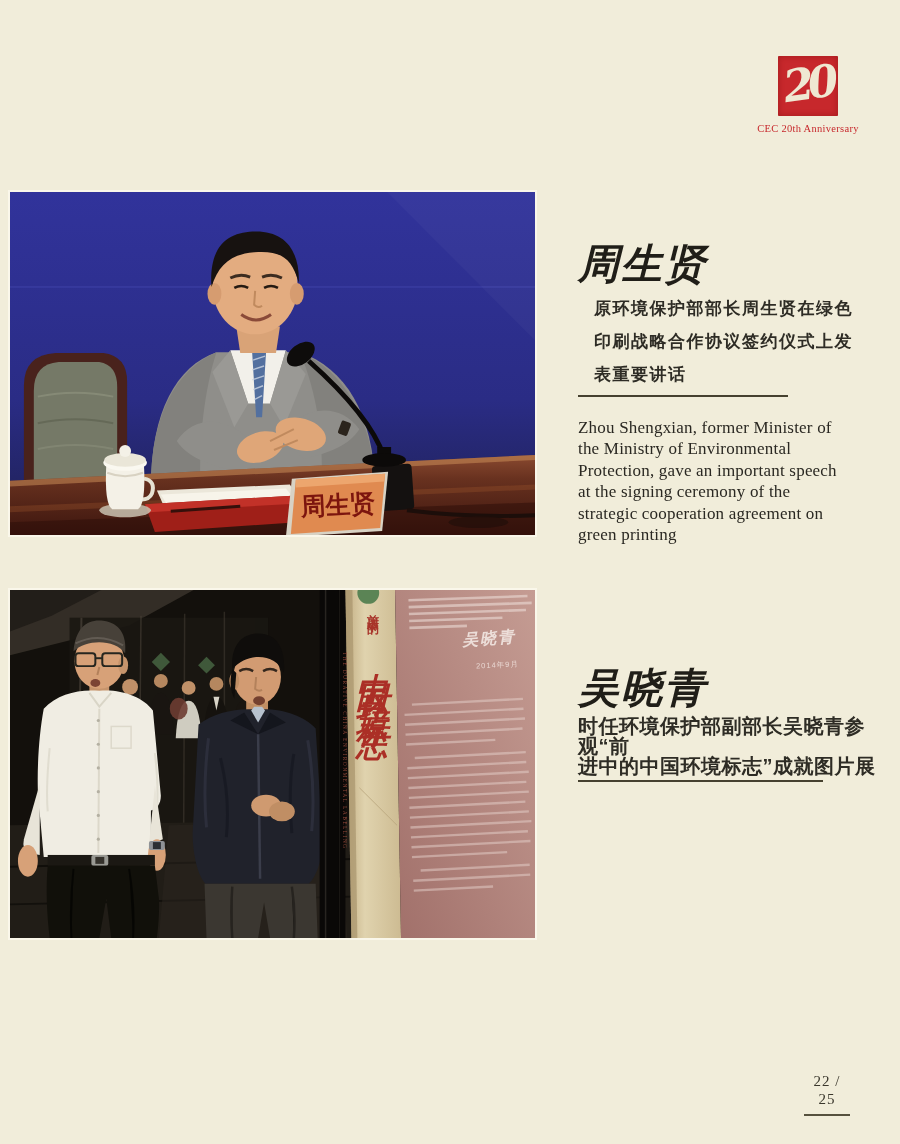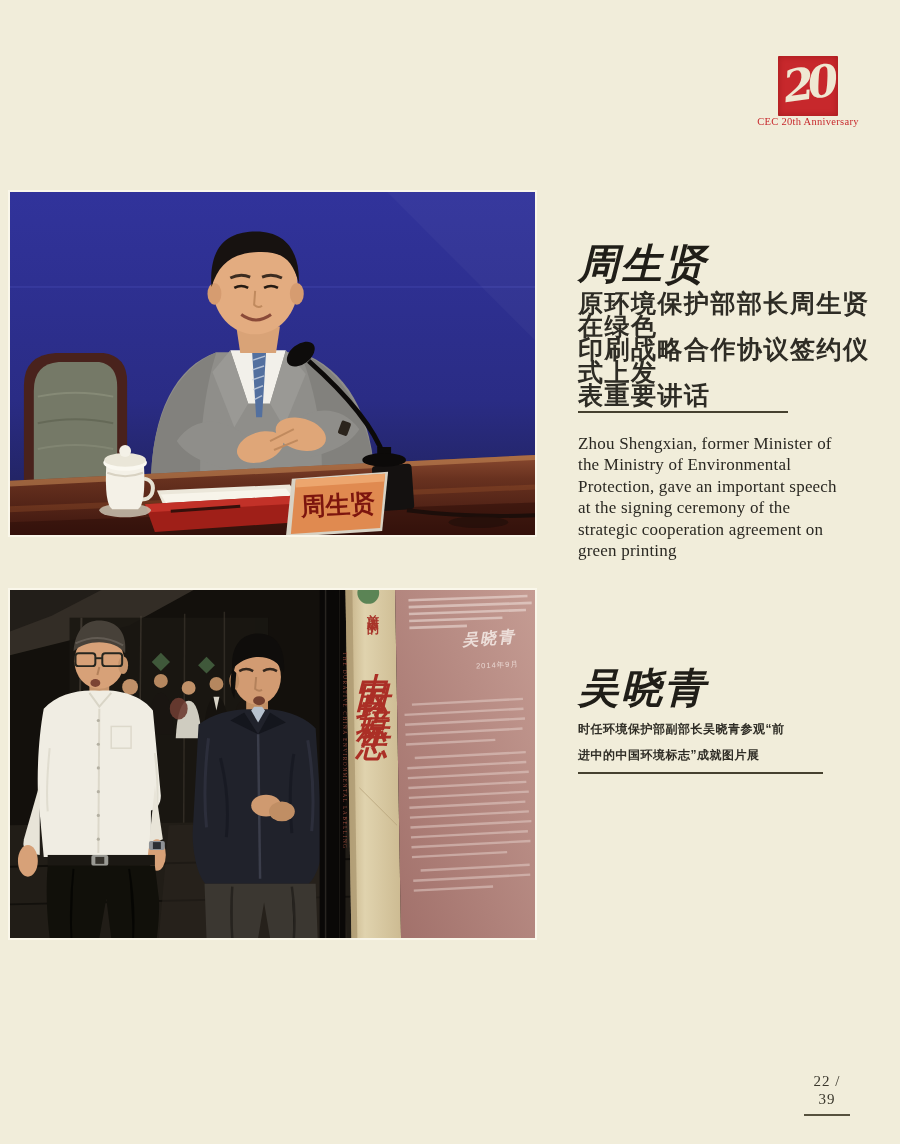--- a/index.html
+++ b/index.html
@@ -17,21 +17,21 @@
     position:relative;overflow:hidden;
     box-shadow:inset 0 0 6px rgba(120,10,10,.45);
   }
   .brand-num{
     position:absolute;left:4px;top:-4px;width:52px;height:64px;
     color:#efe8d2;font-family:"DejaVu Serif", serif;font-style:italic;font-weight:700;
     font-size:44px;line-height:64px;letter-spacing:-6px;
     transform:rotate(-8deg);
   }
   .brand-caption{
-    color:#c7282c;font-size:10.5px;letter-spacing:.3px;
+    margin-top:7px;color:#c7282c;font-size:10.5px;letter-spacing:.3px;
     font-family:"Liberation Serif", serif;
   }
 
   
   .photo{
     position:absolute;box-sizing:border-box;border:2px solid #faf7ea;
     background:#111;
   }
   .photo svg{display:block;width:100%;height:100%;}
   .photo1{left:8px;top:190px;width:529px;height:347px;}
@@ -75,22 +75,22 @@
   .caption-1{top:240px;}
   .caption-2{top:664px;}
   .callig{
     margin:0;font-family:"DejaVu Serif", serif;font-style:italic;font-weight:700;
     font-size:41px;line-height:48px;color:#201e18;letter-spacing:2px;
   }
   .zh{
     margin:4px 0 0;white-space:pre-line;color:#2e2c25;
     font-family:"Liberation Sans", sans-serif;font-weight:700;
   }
-  .caption-1 .zh{font-size:25px;line-height:23px;letter-spacing:1.5px;}
-  .caption-2 .zh{font-size:12px;line-height:26px;letter-spacing:.5px;}
+  .caption-1 .zh{font-size:17px;line-height:33px;letter-spacing:1.5px;margin-left:16px;}
+  .caption-2 .zh{font-size:20px;line-height:20px;letter-spacing:.5px;}
   .divider{border:none;border-top:2px solid #46412f;margin:4px 0 0;}
   .caption-1 .divider{width:210px;}
   .caption-2 .divider{width:245px;}
   .en{
     margin:20px 0 0;white-space:pre-line;color:#2a2822;
     font-family:"Liberation Serif", serif;font-size:17px;line-height:21.4px;
     letter-spacing:.2px;
   }
 
   
@@ -389,17 +389,17 @@
   </figure>
 
   <aside class="caption caption-2">
     <h2 class="callig">吴晓青</h2>
     <p class="zh">时任环境保护部副部长吴晓青参观“前
 进中的中国环境标志”成就图片展</p>
     <hr class="divider">
   </aside>
 
   <footer class="pagenum">
-    <span class="pagenum-text">22 / 39</span>
+    <span class="pagenum-text">22 / 25</span>
     <div class="pagenum-rule"></div>
   </footer>
 
 </div>
 
 </body></html>

